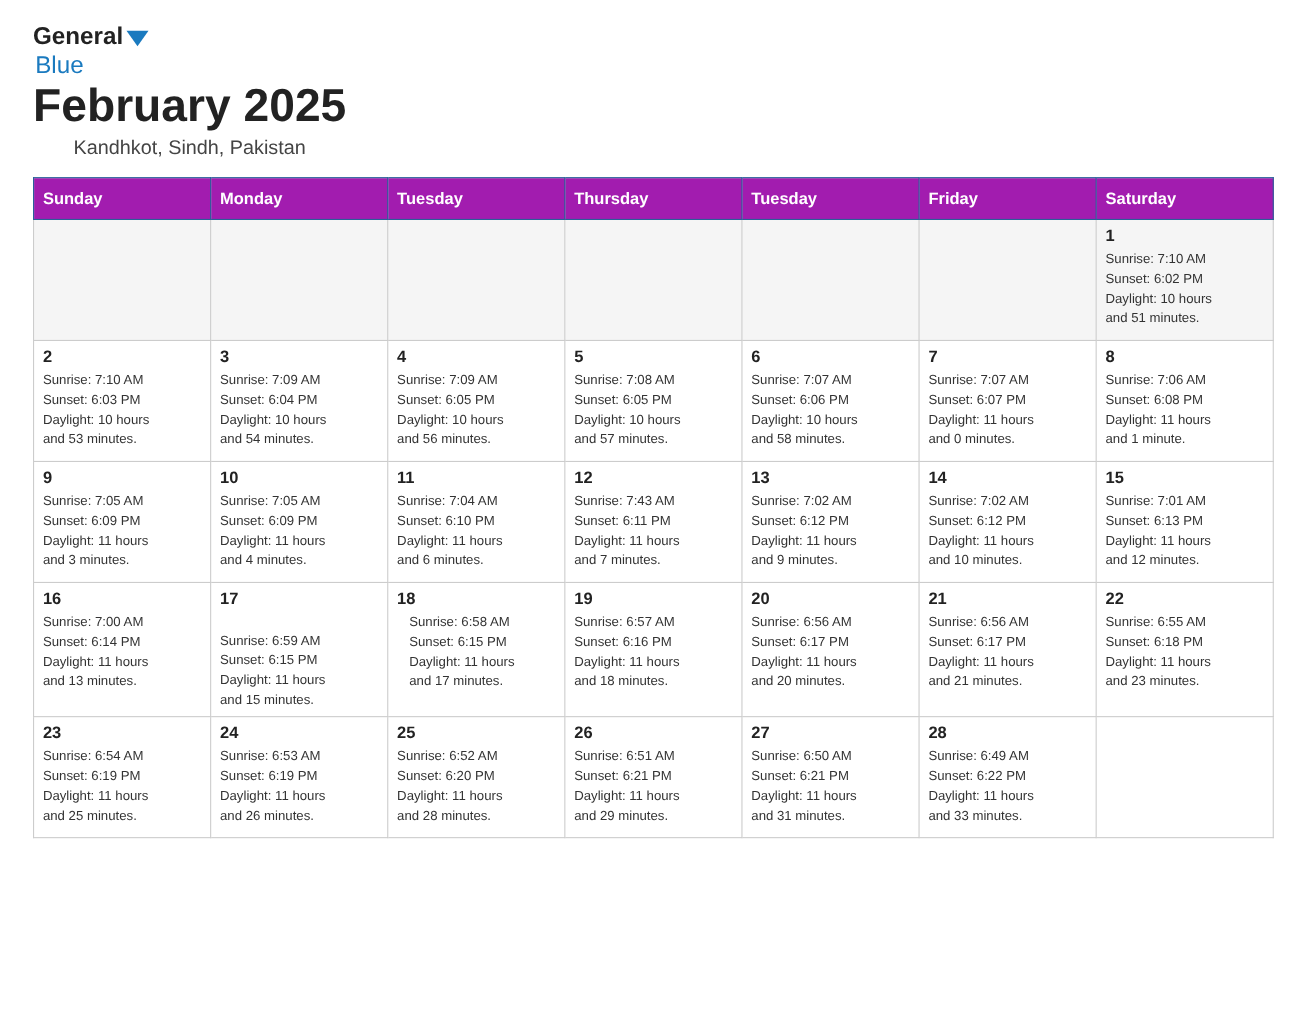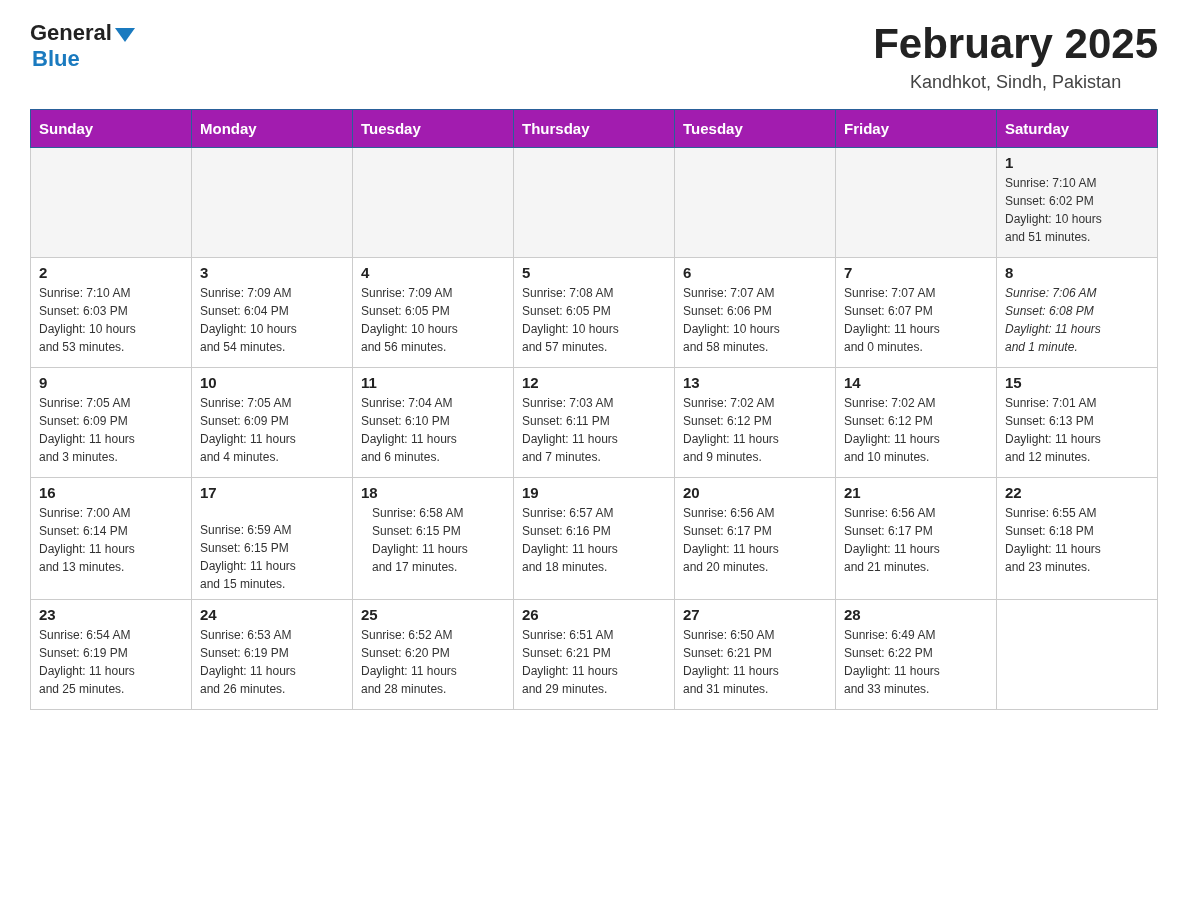--- a/index.html
+++ b/index.html
@@ -7,20 +7,21 @@
       font-family: Arial, sans-serif;
       background: #fff;
       padding: 20px 30px;
       color: #222;
     }
     .header {
       display: flex;
       justify-content: space-between;
       align-items: flex-start;
       margin-bottom: 16px;
+      flex-direction: column;
     }
     .logo {
       display: flex;
       flex-direction: column;
       align-items: flex-start;
     }
     .logo-general {
       font-size: 22px;
       font-weight: bold;
       color: #222;
@@ -31,21 +32,21 @@
       width: 0;
       height: 0;
       border-left: 10px solid transparent;
       border-right: 10px solid transparent;
       border-top: 14px solid #1a7abf;
       margin-left: 3px;
       margin-top: 4px;
     }
     .logo-blue {
       font-size: 22px;
-      font-weight: bold;
+      font-weight: normal;
       color: #1a7abf;
       margin-left: 2px;
     }
     .title-area {
       text-align: center;
     }
     .month-title {
       font-size: 42px;
       font-weight: bold;
       color: #222;
@@ -180,21 +181,21 @@
         </td>
         <td>
           <span class="day-num">7</span>
           <div class="day-info" style="white-space: pre-line;">Sunrise: 7:07 AM
 Sunset: 6:07 PM
 Daylight: 11 hours
 and 0 minutes.</div>
         </td>
         <td>
           <span class="day-num">8</span>
-          <div class="day-info" style="white-space: pre-line; font-style: italic;">Sunrise: 7:06 AM
+          <div class="day-info" style="white-space: pre-line;">Sunrise: 7:06 AM
 Sunset: 6:08 PM
 Daylight: 11 hours
 and 1 minute.</div>
         </td>
       </tr>
       <tr>
         <td>
           <span class="day-num">9</span>
           <div class="day-info" style="white-space: pre-line;">Sunrise: 7:05 AM
 Sunset: 6:09 PM
@@ -210,21 +211,21 @@
         </td>
         <td>
           <span class="day-num">11</span>
           <div class="day-info" style="white-space: pre-line;">Sunrise: 7:04 AM
 Sunset: 6:10 PM
 Daylight: 11 hours
 and 6 minutes.</div>
         </td>
         <td>
           <span class="day-num">12</span>
-          <div class="day-info" style="white-space: pre-line;">Sunrise: 7:03 AM
+          <div class="day-info" style="white-space: pre-line;">Sunrise: 7:43 AM
 Sunset: 6:11 PM
 Daylight: 11 hours
 and 7 minutes.</div>
         </td>
         <td>
           <span class="day-num">13</span>
           <div class="day-info" style="white-space: pre-line;">Sunrise: 7:02 AM
 Sunset: 6:12 PM
 Daylight: 11 hours
 and 9 minutes.</div>

